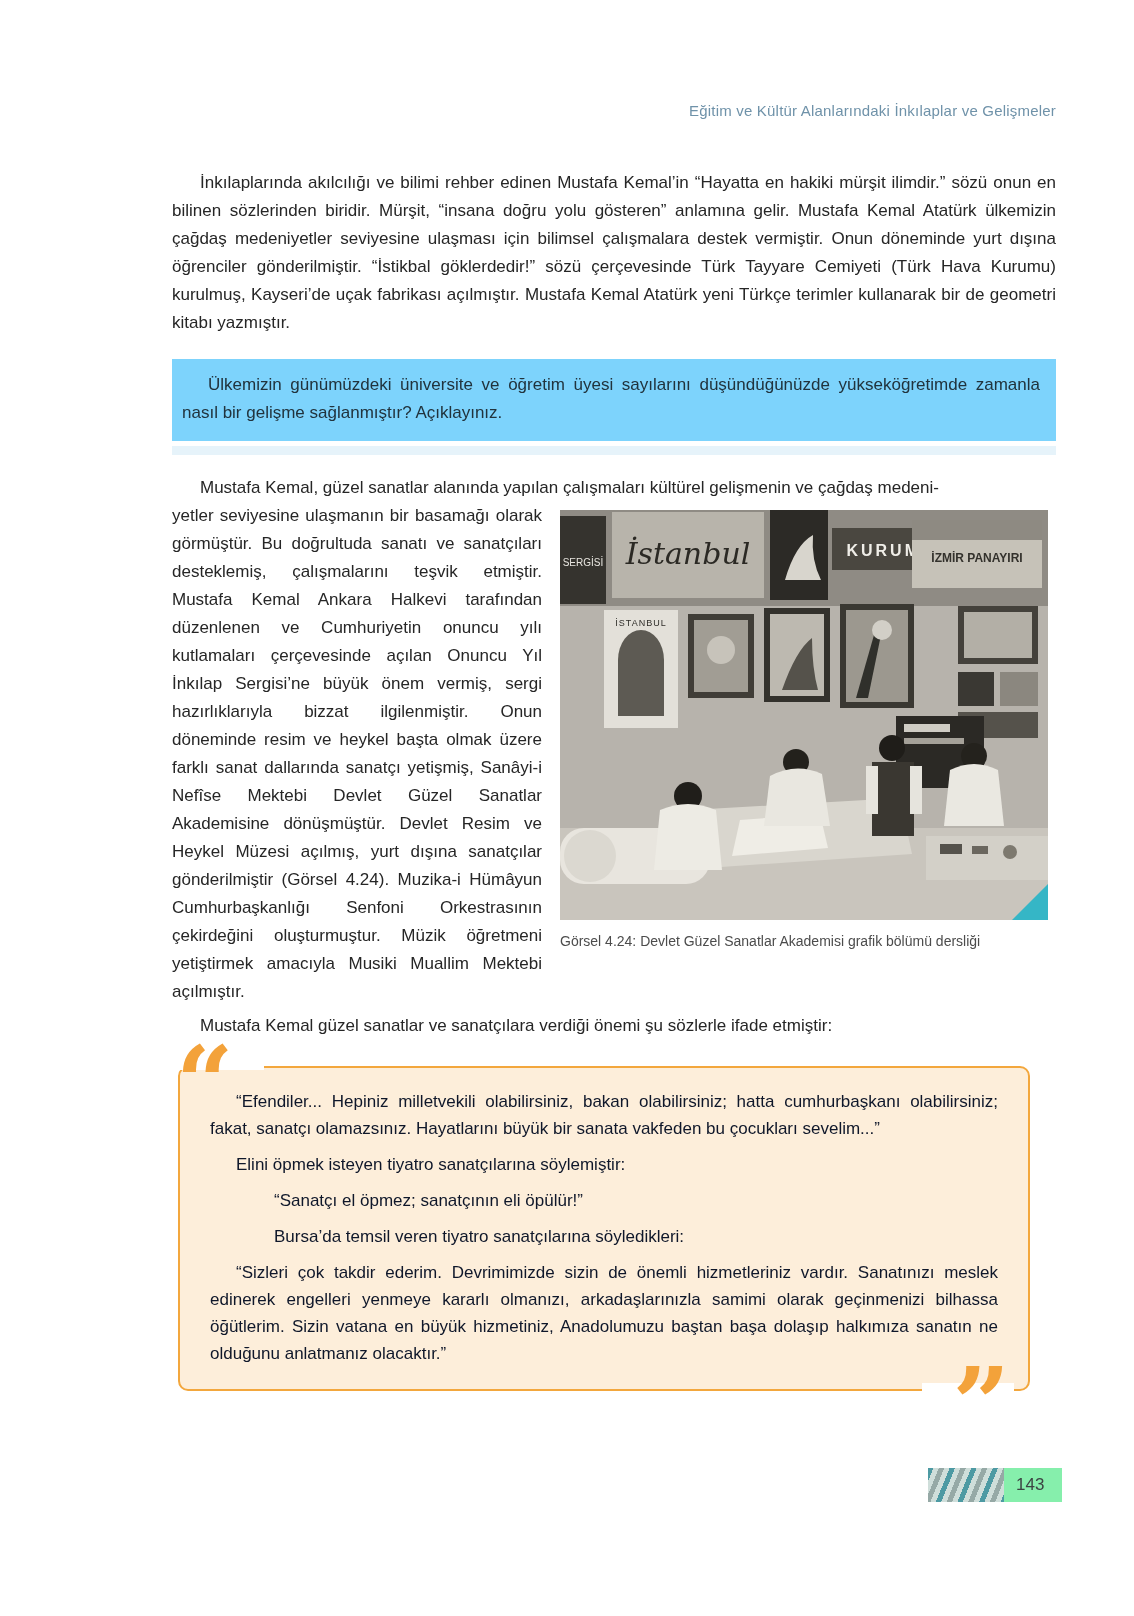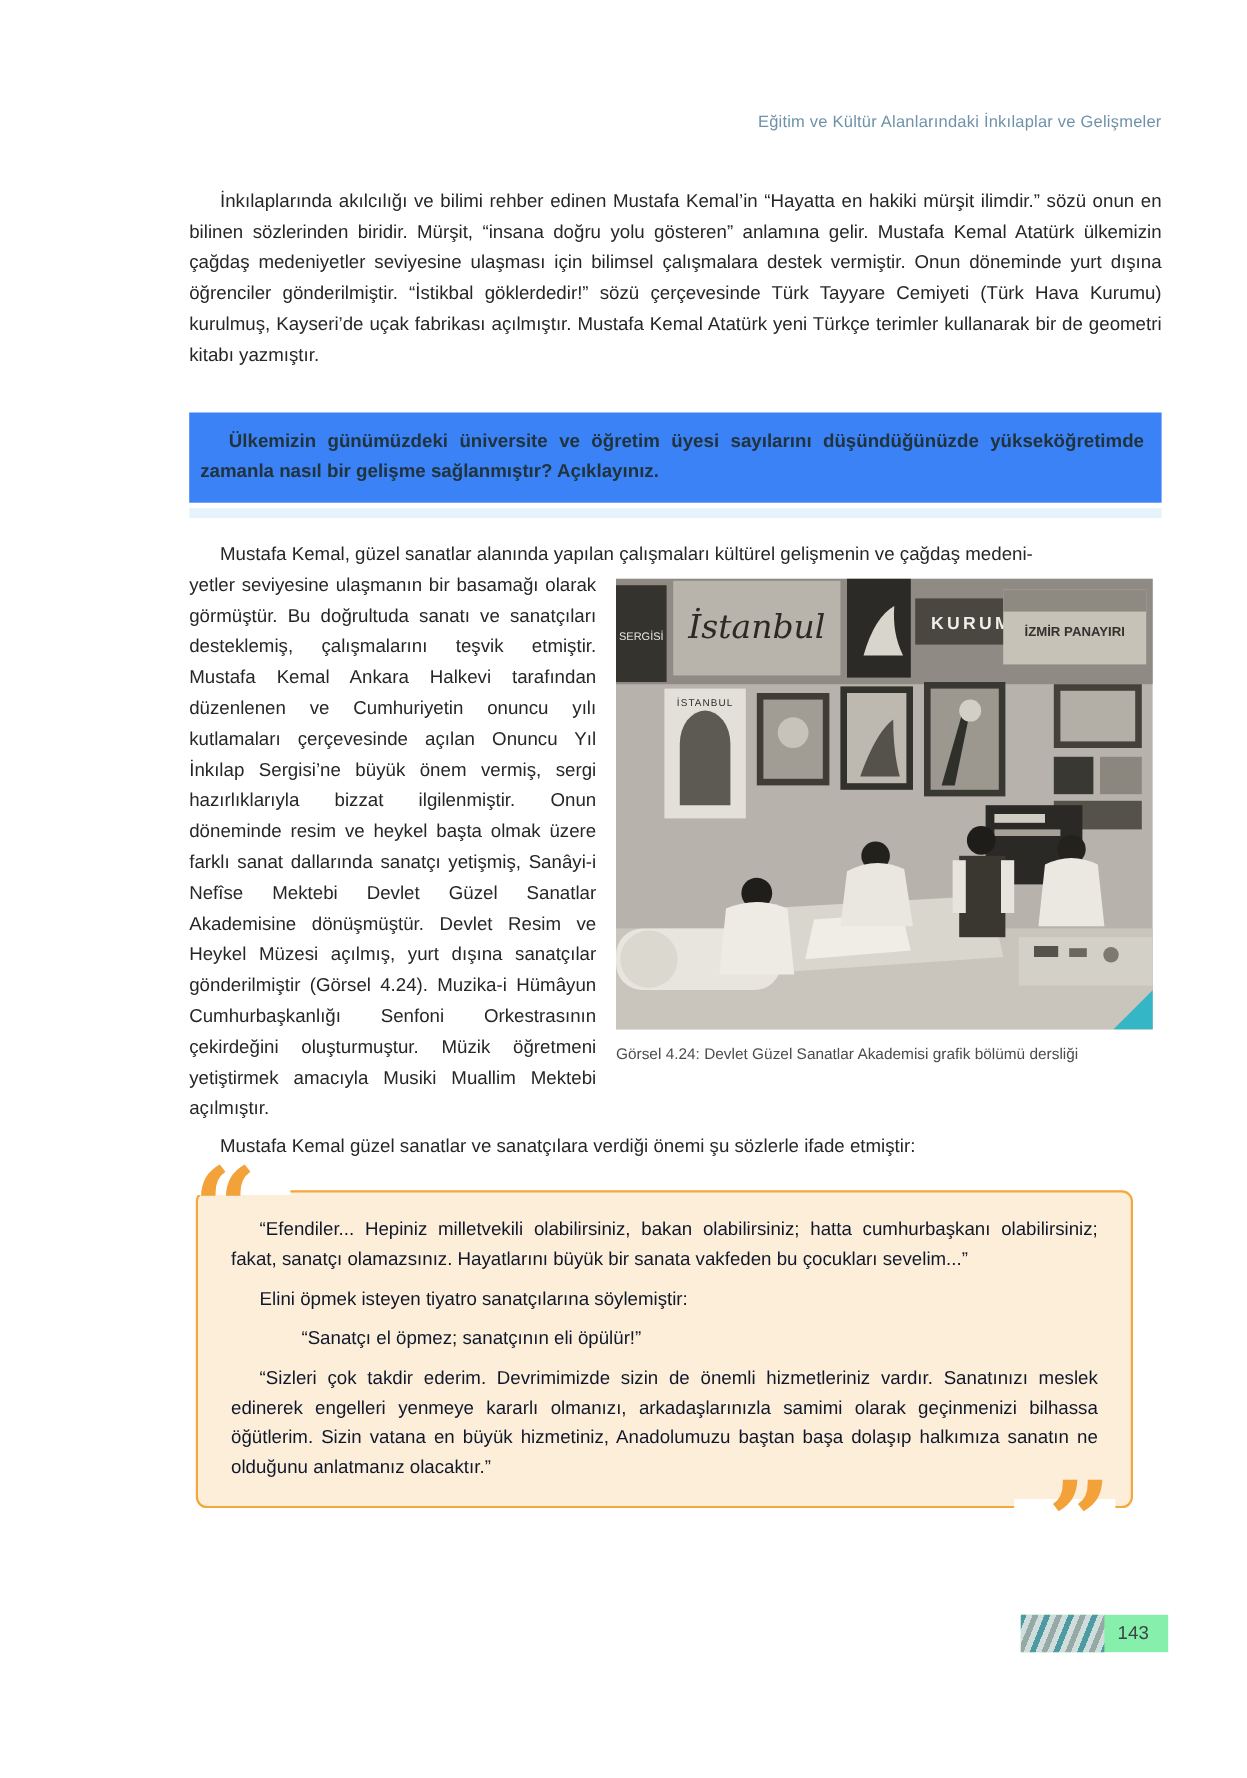--- a/index.html
+++ b/index.html
@@ -16,23 +16,22 @@
   }
 
   .p-body {
     font-size:17px; line-height:28px; text-align:justify; margin:0;
     color:#262626;
   }
   .indent { text-indent:28px; }
   .first-para { margin-top:50px; }
 
   .question-box {
-    margin-top:38px; background:#3b82f6;
+    margin-top:22px; background:#7dd3fc;
     padding:12px 16px 14px 10px;
-    font-weight:bold;
   }
   .question-box p {
     margin:0; font-size:17px; line-height:28px; text-align:justify;
     text-indent:26px; color:#21333d;
   }
   .question-strip { margin-top:5px; height:9px; background:#e6f3fa; }
 
   .section-heading {
     margin:24px 0 0 28px; font-size:19px; font-weight:bold; color:#141414;
   }
@@ -182,20 +181,21 @@
       <p class="p-body">yetler seviyesine ulaşmanın bir basamağı olarak görmüştür. Bu doğrultuda sanatı ve sanatçıları desteklemiş, çalışmalarını teşvik etmiştir. Mustafa Kemal Ankara Halkevi tarafından düzenlenen ve Cumhuriyetin onuncu yılı kutlamaları çerçevesinde açılan Onuncu Yıl İnkılap Sergisi’ne büyük önem vermiş, sergi hazırlıklarıyla bizzat ilgilenmiştir. Onun döneminde resim ve heykel başta olmak üzere farklı sanat dallarında sanatçı yetişmiş, Sanâyi-i Nefîse Mektebi Devlet Güzel Sanatlar Akademisine dönüşmüştür. Devlet Resim ve Heykel Müzesi açılmış, yurt dışına sanatçılar gönderilmiştir (Görsel 4.24). Muzika-i Hümâyun Cumhurbaşkanlığı Senfoni Orkestrasının çekirdeğini oluşturmuştur. Müzik öğretmeni yetiştirmek amacıyla Musiki Muallim Mektebi açılmıştır.</p>
     </div>
 
     <p class="p-body indent lead-in">Mustafa Kemal güzel sanatlar ve sanatçılara verdiği önemi şu sözlerle ifade etmiştir:</p>
 
     <div class="quote-box">
       <span class="bigquote bq-open">“</span>
       <p class="qp qp-just">“Efendiler... Hepiniz milletvekili olabilirsiniz, bakan olabilirsiniz; hatta cumhurbaşkanı olabilirsiniz; fakat, sanatçı olamazsınız. Hayatlarını büyük bir sanata vakfeden bu çocukları sevelim...”</p>
       <p class="qp qp-ind1">Elini öpmek isteyen tiyatro sanatçılarına söylemiştir:</p>
       <p class="qp qp-ind2">“Sanatçı el öpmez; sanatçının eli öpülür!”</p>
+      <p class="qp qp-ind2">Bursa’da temsil veren tiyatro sanatçılarına söyledikleri:</p>
       <p class="qp qp-just">“Sizleri çok takdir ederim. Devrimimizde sizin de önemli hizmetleriniz vardır. Sanatınızı meslek edinerek engelleri yenmeye kararlı olmanızı, arkadaşlarınızla samimi olarak geçinmenizi bilhassa öğütlerim. Sizin vatana en büyük hizmetiniz, Anadolumuzu baştan başa dolaşıp halkımıza sanatın ne olduğunu anlatmanız olacaktır.”</p>
       <span class="bigquote bq-close">”</span>
     </div>
 
   </div>
 
   <div class="footer-band">
     <div class="footer-stripes"></div>
     <span class="page-number">143</span>
   </div>

